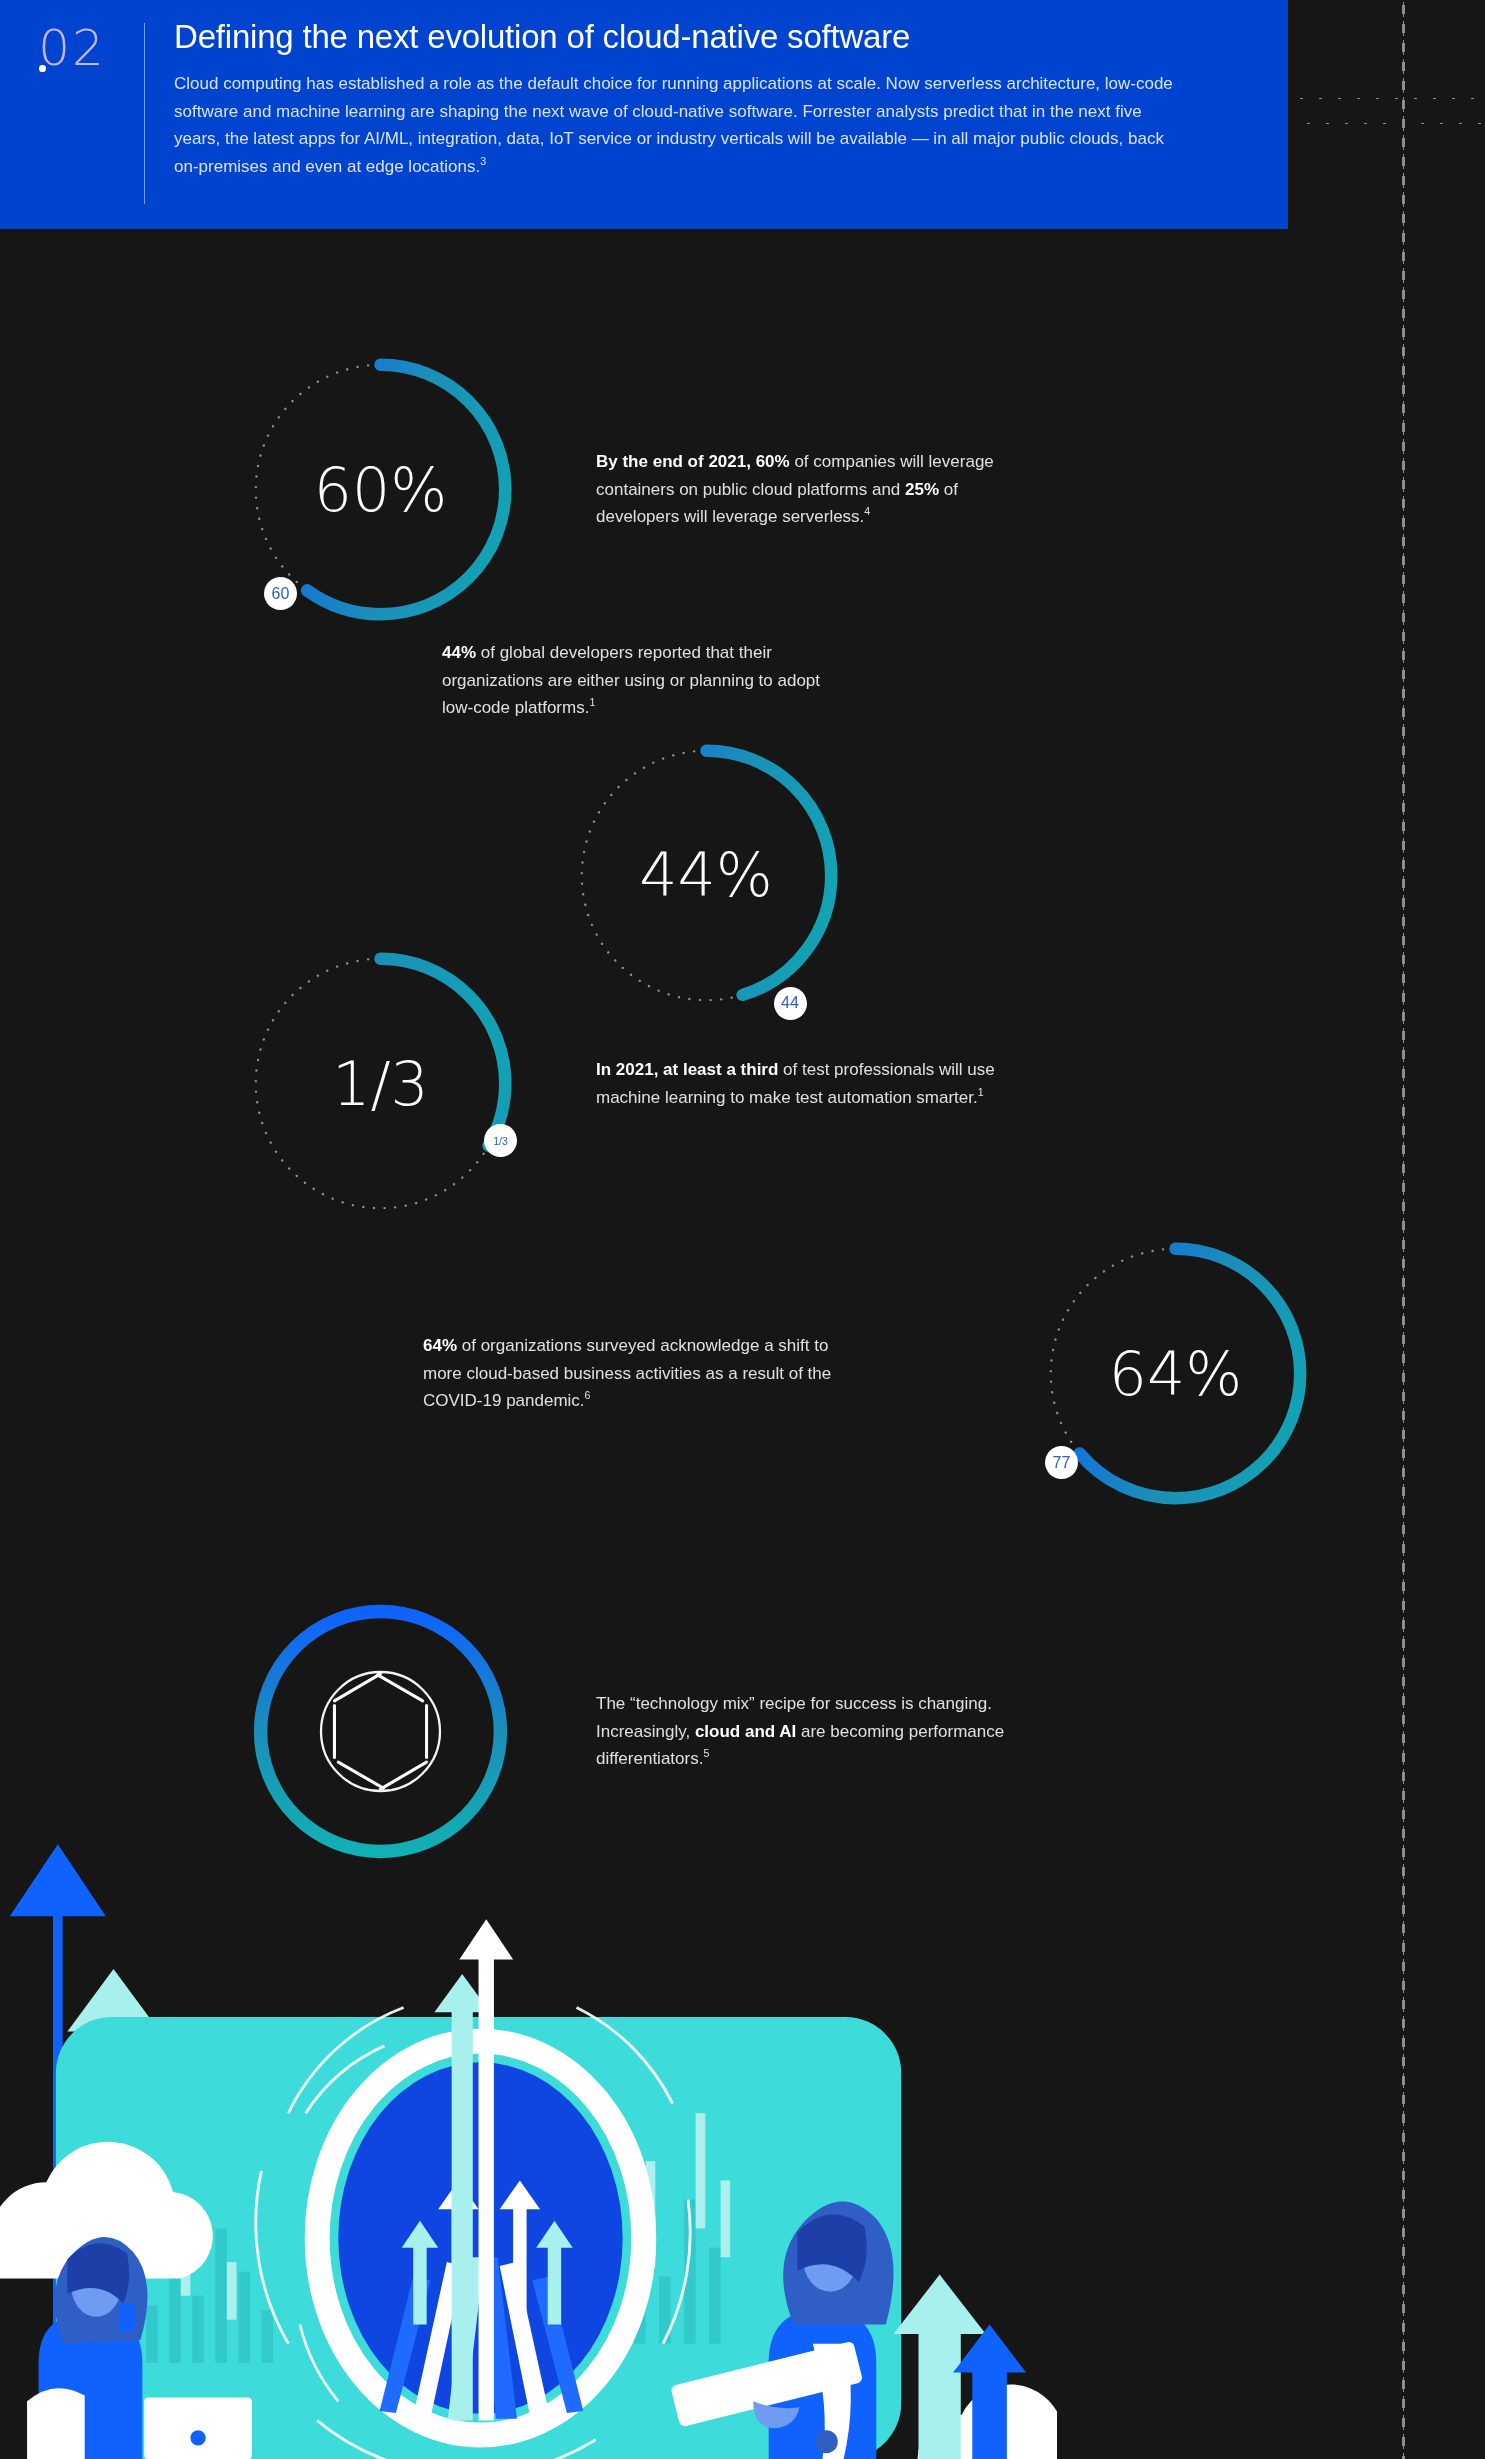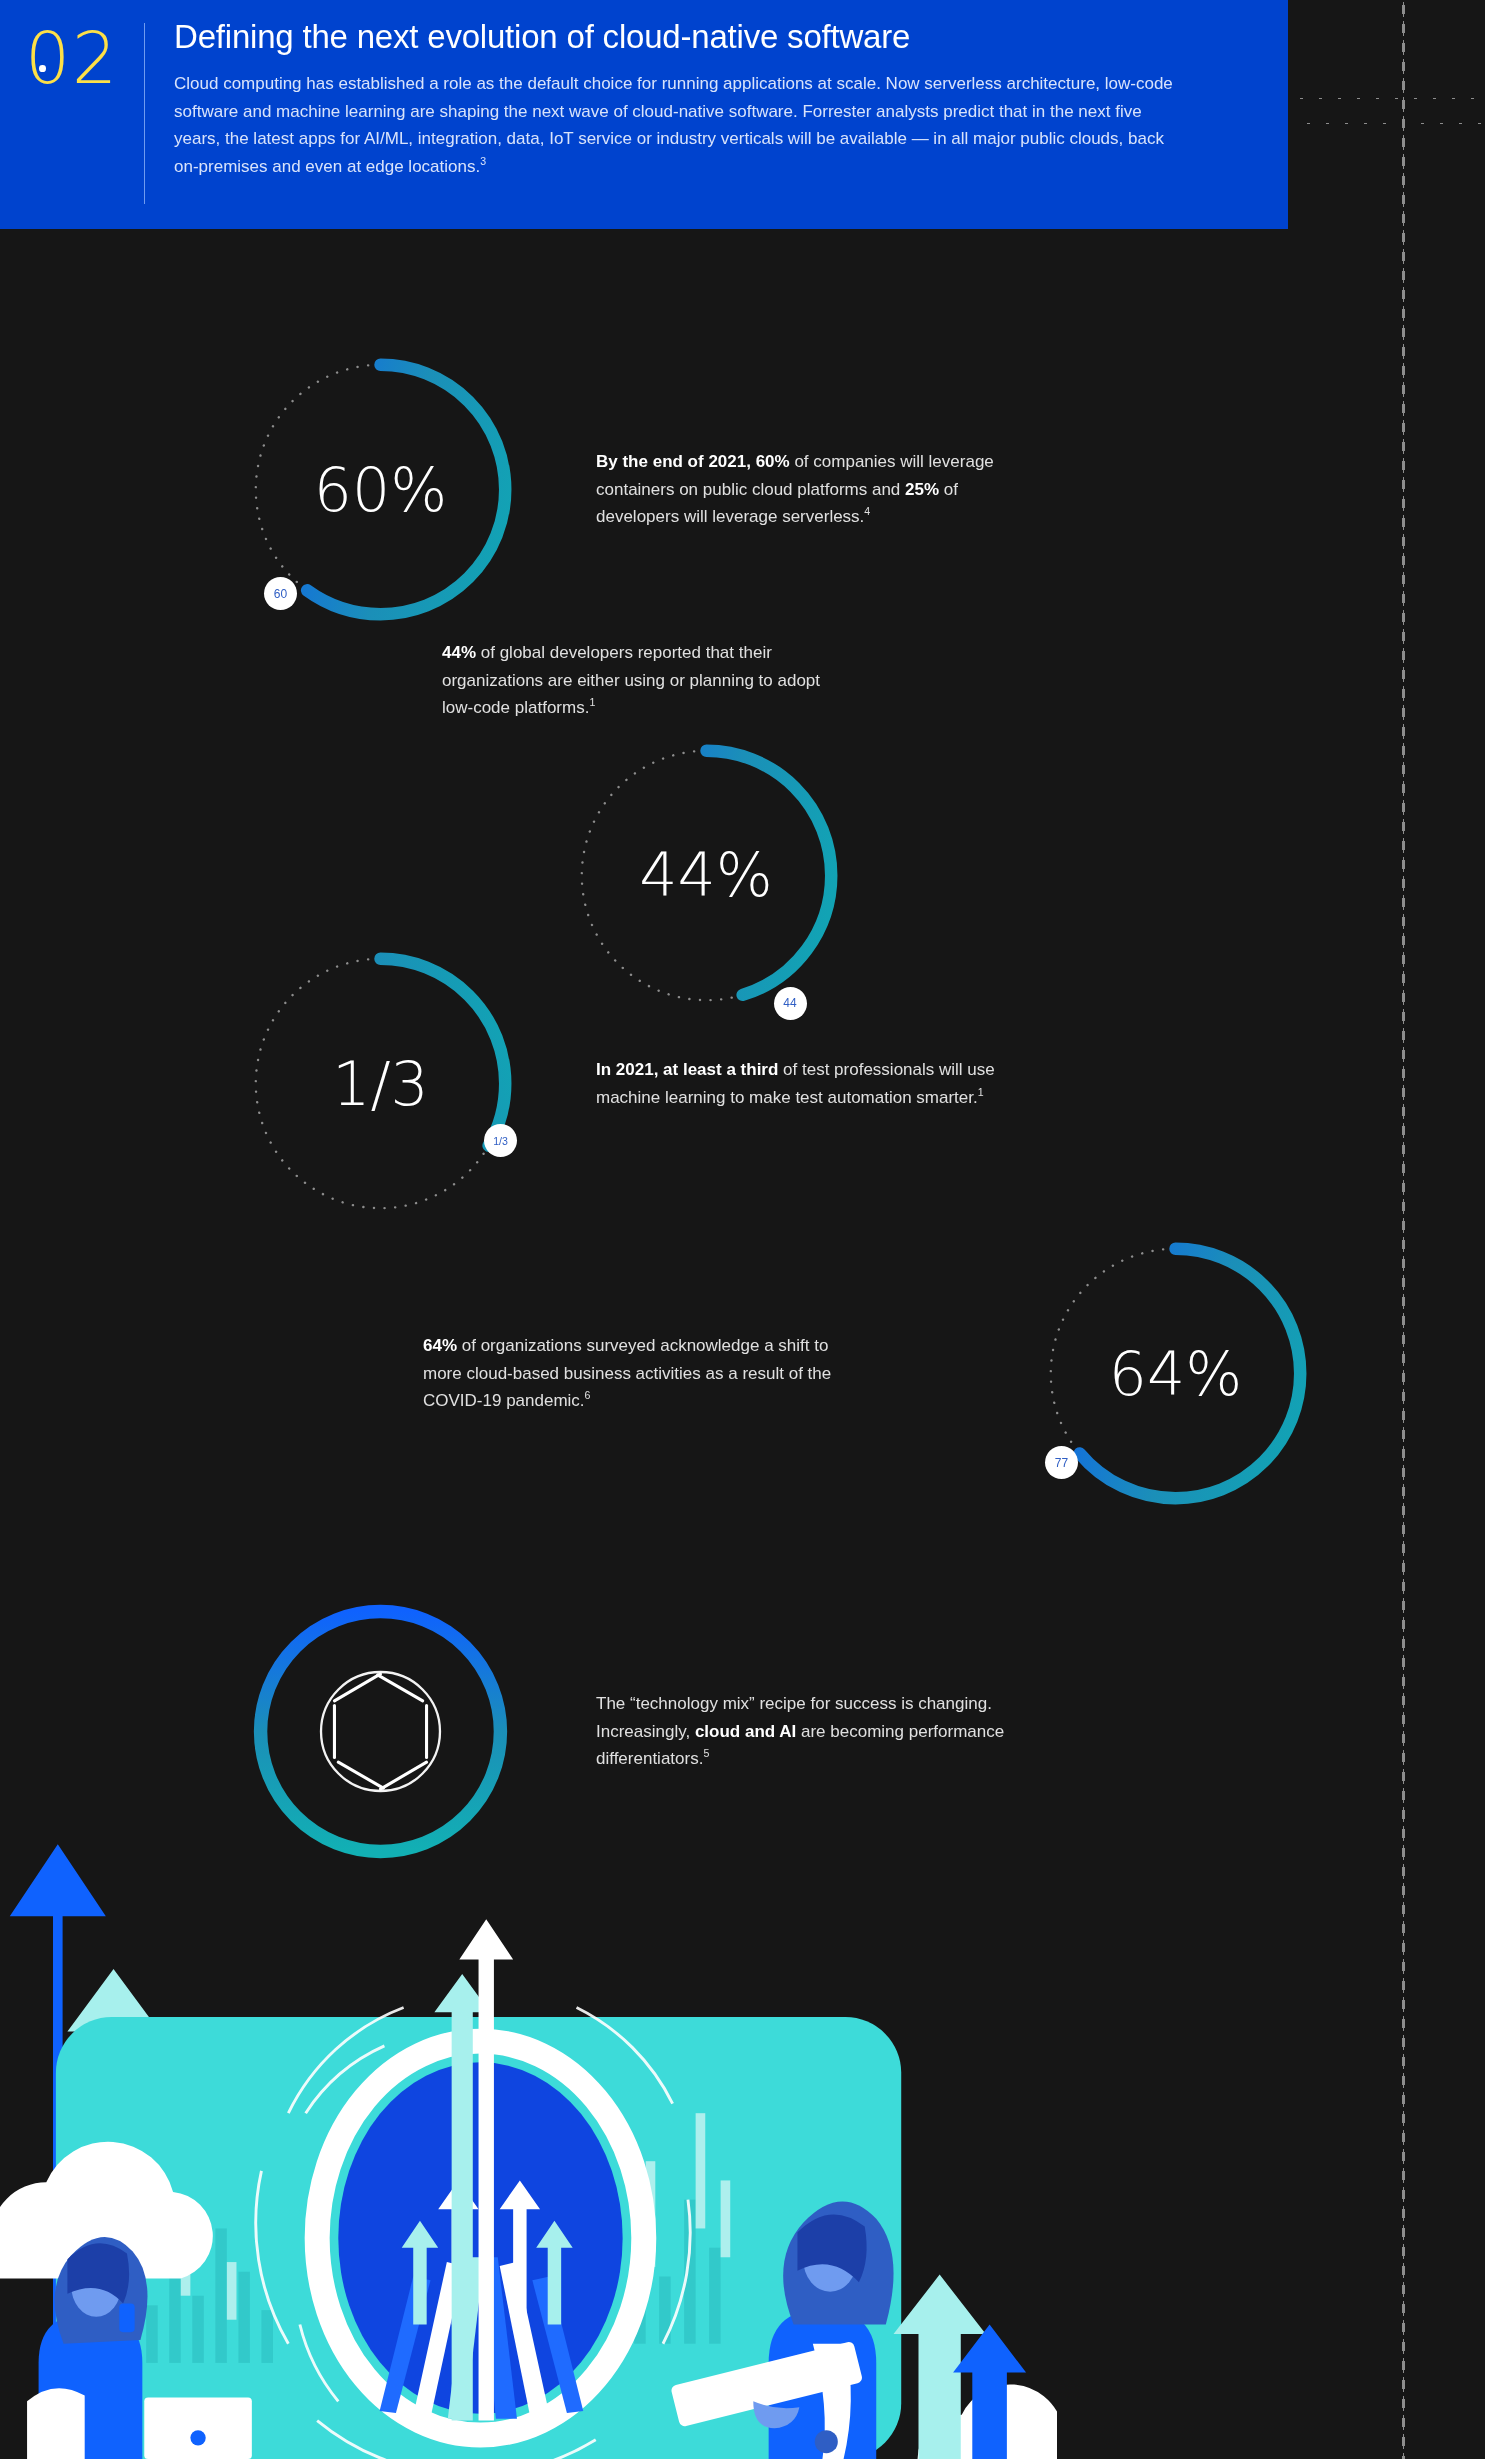--- a/index.html
+++ b/index.html
@@ -48,24 +48,24 @@
     box-sizing: border-box;
     display: flex;
     align-items: flex-start;
     padding-top: 17.3px;
   }
   .banner-number {
     width: 144px;
     flex: none;
     text-align: center;
     font-family: "DejaVu Sans", sans-serif;
-    font-size: 71px;
+    font-size: 50px;
     font-weight: 300;
     line-height: 1;
-    color: #fde047;
+    color: #c4b5fd;
     letter-spacing: 1.9px;
     padding-top: 5.8px;
     position: relative;
   }
   .zero-dot {
     position: absolute;
     left: 39px;
     top: 48px;
     width: 6.7px;
     height: 6.7px;
@@ -127,21 +127,21 @@
     letter-spacing: 0px;
     pointer-events: none;
   }
   .ring-badge {
     position: absolute;
     width: 33px;
     height: 33px;
     border-radius: 50%;
     background: #ffffff;
     color: #2f5ec4;
-    font-size: 12px;
+    font-size: 16px;
     font-weight: 400;
     display: flex;
     align-items: center;
     justify-content: center;
     font-family: "Liberation Sans", sans-serif;
   }
   .ring-badge.small { font-size: 10.6px; }
 
   .stat-text {
     font-size: 17px;

